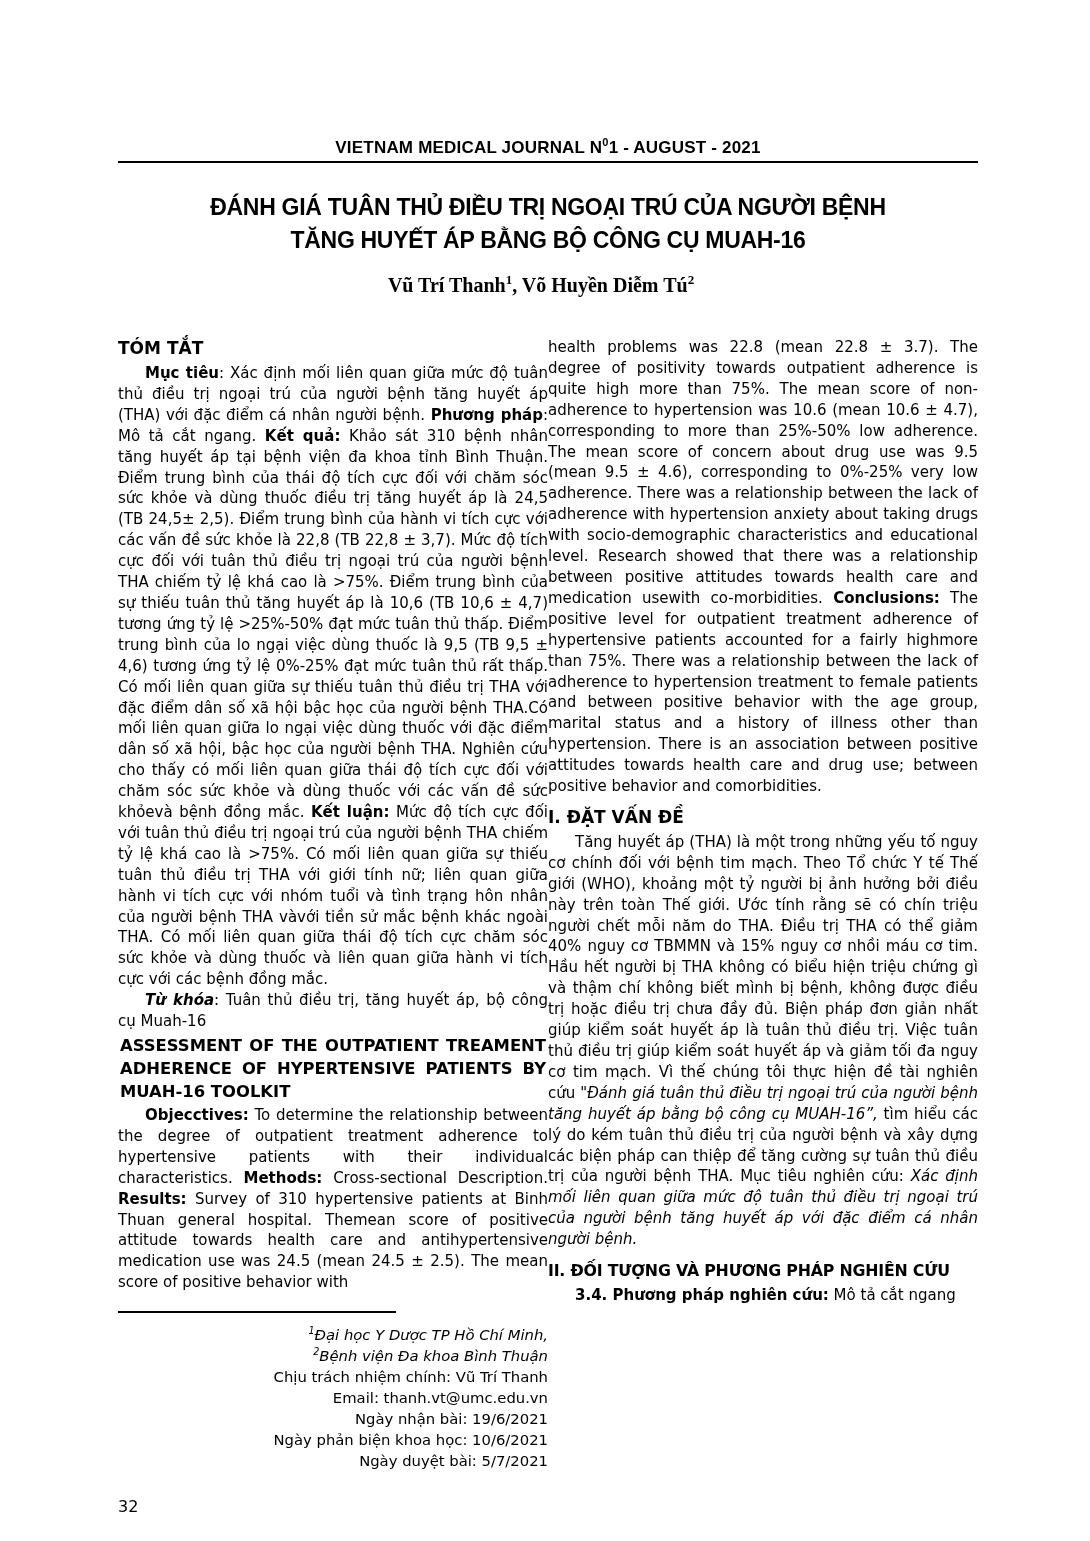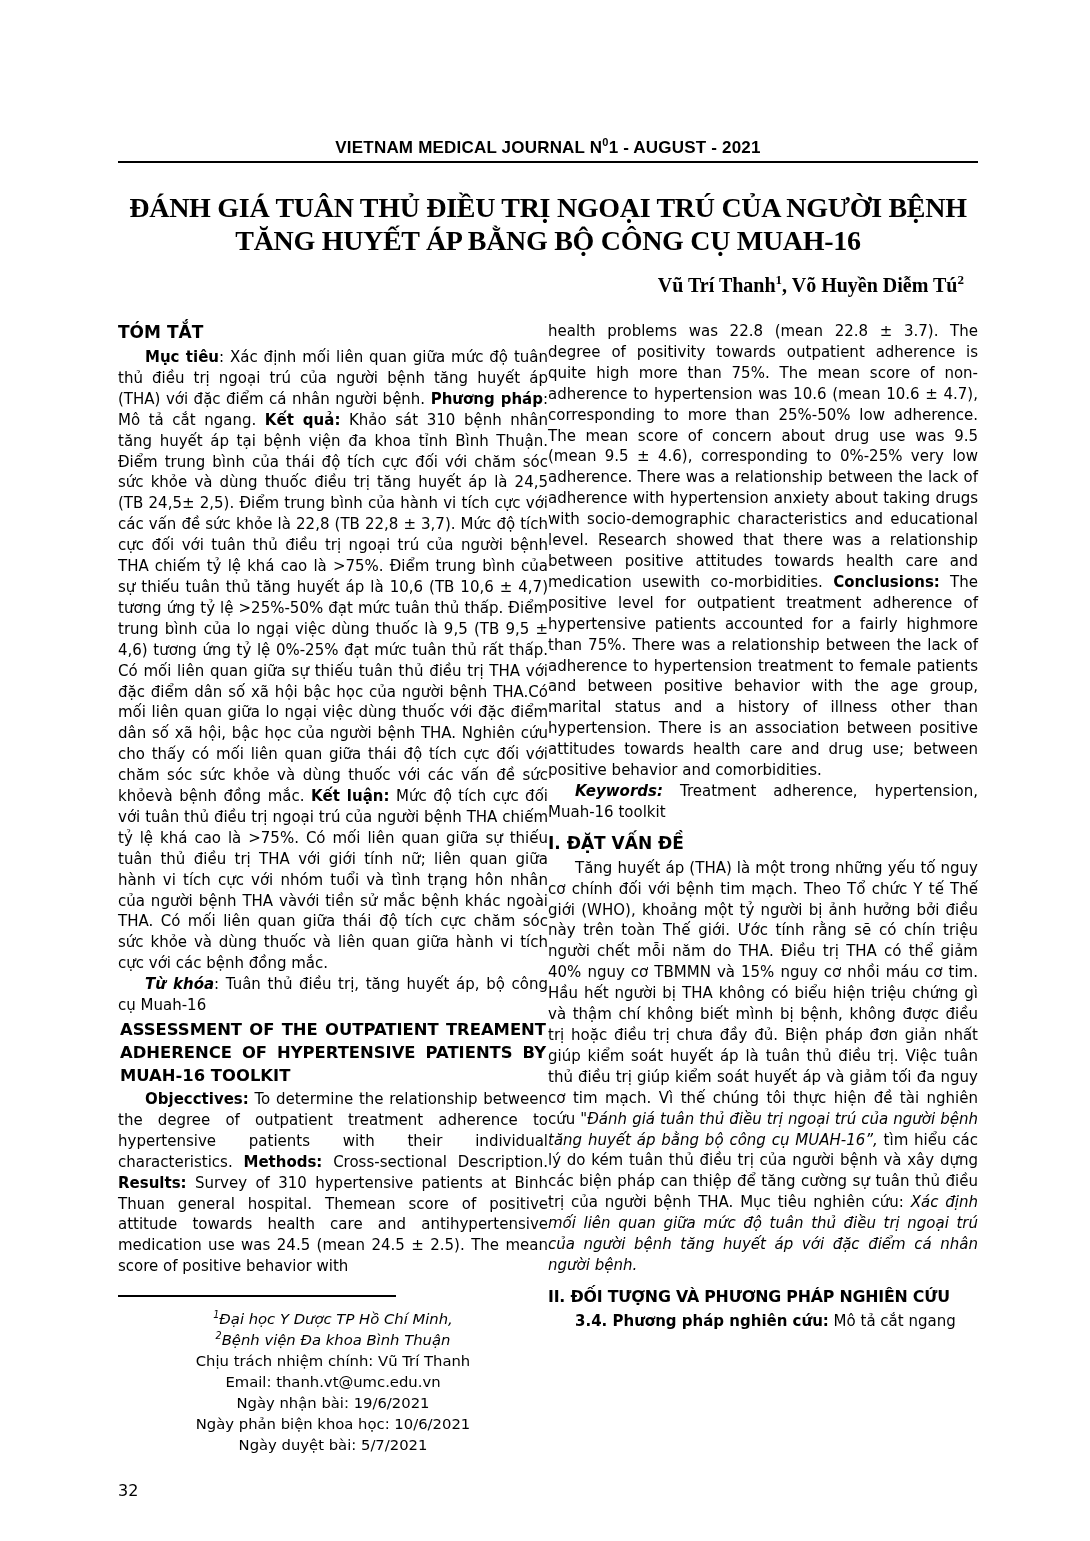--- a/index.html
+++ b/index.html
@@ -12,50 +12,50 @@
   
   .journal-line{
     text-align:center;
     font-family:"Liberation Sans",sans-serif;
     font-weight:700;font-size:17px;line-height:19px;letter-spacing:.2px;
   }
   .header-rule{border:0;border-top:2.5px solid #000;margin:4px 0 0 0;}
   
   .article-title{
     margin:28px 0 0 0;text-align:center;
-    font-family:Liberation Serif, serif;
-    font-weight:700;font-size:28px;line-height:33px;letter-spacing:-.3px;
+    font-family:Liberation Sans, sans-serif;
+    font-weight:700;font-size:23px;line-height:33px;letter-spacing:-.3px;
   }
   .title-line{display:block;}
   .authors{
-    text-align:right;font-family:"Liberation Serif",serif;
+    text-align:center;font-family:"Liberation Serif",serif;
     font-weight:700;font-size:20px;line-height:24px;
     margin-top:16px;padding-right:14px;
   }
   
   .columns{
-    display:flex;margin-top:24px;
+    display:flex;margin-top:40px;
     font-size:15px;line-height:20.9px;text-align:justify;
   }
   .col{flex:1 1 0;min-width:0;}
   p{margin:0;}
   .indent{text-indent:27px;}
   h2{
     font-family:"DejaVu Sans",sans-serif;
     font-size:17px;line-height:23px;font-weight:700;
     margin:9px 0 3px 0;text-align:left;
   }
   h2.first{margin-top:0;}
   h2.condensed{font-size:15.8px;letter-spacing:-.2px;white-space:nowrap;}
   .summary-subtitle{
     font-weight:700;font-size:16.4px;line-height:23px;
     margin:2px 2px 2px 2px;
   }
   
-  .footnote{margin-top:18px;font-size:14.8px;line-height:21px;text-align:center;}
+  .footnote{margin-top:18px;font-size:14.8px;line-height:21px;text-align:right;}
   .footnote-rule{width:278px;border:0;border-top:2px solid #000;margin:0 0 11px 0;}
   .page-number{margin-top:26px;font-size:16px;text-align:left;}
   .line21{white-space:nowrap;}
   
   .sg-b{font-weight:700;}
   .sg-i{font-style:italic;}
   .sg-bi{font-weight:700;font-style:italic;}
   .sg-sup{vertical-align:super;font-size:.65em;line-height:0;}
   .sg-supi{vertical-align:super;font-size:.65em;line-height:0;font-style:italic;}
 </style>
@@ -93,21 +93,20 @@
         <div><span class="sg-n">Chịu trách nhiệm chính: Vũ Trí Thanh</span></div>
         <div><span class="sg-n">Email: thanh.vt@umc.edu.vn</span></div>
         <div><span class="sg-n">Ngày nhận bài: 19/6/2021</span></div>
         <div><span class="sg-n">Ngày phản biện khoa học: 10/6/2021</span></div>
         <div><span class="sg-n">Ngày duyệt bài: 5/7/2021</span></div>
       </div>
     </div>
 
     <div class="col">
       <p><span class="sg-n">health problems was 22.8 (mean 22.8 ± 3.7). The degree of positivity towards outpatient adherence is quite high more than 75%. The mean score of non-adherence to hypertension was 10.6 (mean 10.6 ± 4.7), corresponding to more than 25%-50% low adherence. The mean score of concern about drug use was 9.5 (mean 9.5 ± 4.6), corresponding to 0%-25% very low adherence. There was a relationship between the lack of adherence with hypertension anxiety about taking drugs with socio-demographic characteristics and educational level. Research showed that there was a relationship between positive attitudes towards health care and medication usewith co-morbidities. </span><span class="sg-b">Conclusions:</span><span class="sg-n"> The positive level for outpatient treatment adherence of hypertensive patients accounted for a fairly highmore than 75%. There was a relationship between the lack of adherence to hypertension treatment to female patients and between positive behavior with the age group, marital status and a history of illness other than hypertension. There is an association between positive attitudes towards health care and drug use; between positive behavior and comorbidities.</span></p>
-      <p class="indent"><span class="sg-bi">Keywords:</span><span class="sg-n"> Treatment adherence, hypertension, Muah-16 toolkit</span></p>
 
       <h2>I. ĐẶT VẤN ĐỀ</h2>
       <p class="indent"><span class="sg-n">Tăng huyết áp (THA) là một trong những yếu tố nguy cơ chính đối với bệnh tim mạch. Theo Tổ chức Y tế Thế giới (WHO), khoảng một tỷ người bị ảnh hưởng bởi điều này trên toàn Thế giới. Ước tính rằng sẽ có chín triệu người chết mỗi năm do THA. Điều trị THA có thể giảm 40% nguy cơ TBMMN và 15% nguy cơ nhồi máu cơ tim. Hầu hết người bị THA không có biểu hiện triệu chứng gì và thậm chí không biết mình bị bệnh, không được điều trị hoặc điều trị chưa đầy đủ. Biện pháp đơn giản nhất giúp kiểm soát huyết áp là tuân thủ điều trị. Việc tuân thủ điều trị giúp kiểm soát huyết áp và giảm tối đa nguy cơ tim mạch. Vì thế chúng tôi thực hiện đề tài nghiên cứu </span><span class="sg-i">"Đánh giá tuân thủ điều trị ngoại trú của người bệnh tăng huyết áp bằng bộ công cụ MUAH-16”,</span><span class="sg-n"> tìm hiểu các lý do kém tuân thủ điều trị của người bệnh và xây dựng các biện pháp can thiệp để tăng cường sự tuân thủ điều trị của người bệnh THA. Mục tiêu nghiên cứu: </span><span class="sg-i">Xác định mối liên quan giữa mức độ tuân thủ điều trị ngoại trú của người bệnh tăng huyết áp với đặc điểm cá nhân người bệnh.</span></p>
 
       <h2 class="condensed">II. ĐỐI TƯỢNG VÀ PHƯƠNG PHÁP NGHIÊN CỨU</h2>
       <p class="indent line21"><span class="sg-b">3.4. Phương pháp nghiên cứu:</span><span class="sg-n"> Mô tả cắt ngang</span></p>
     </div>
 
   </div>
 

